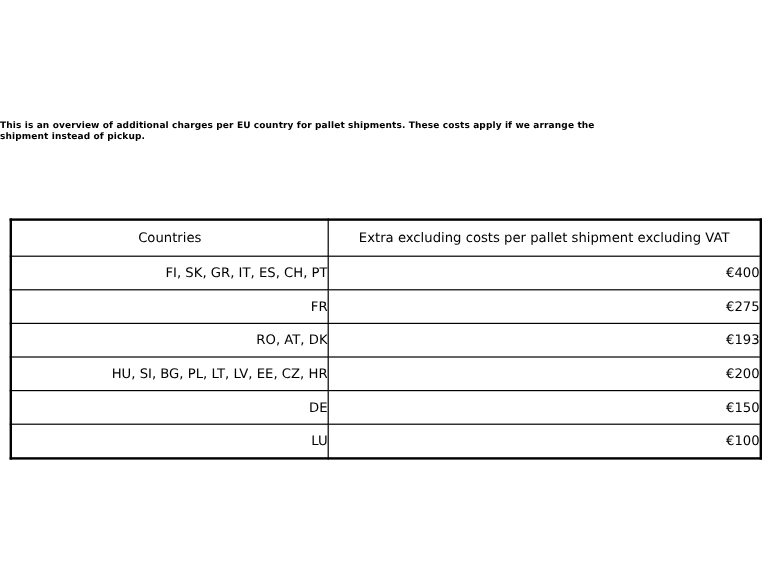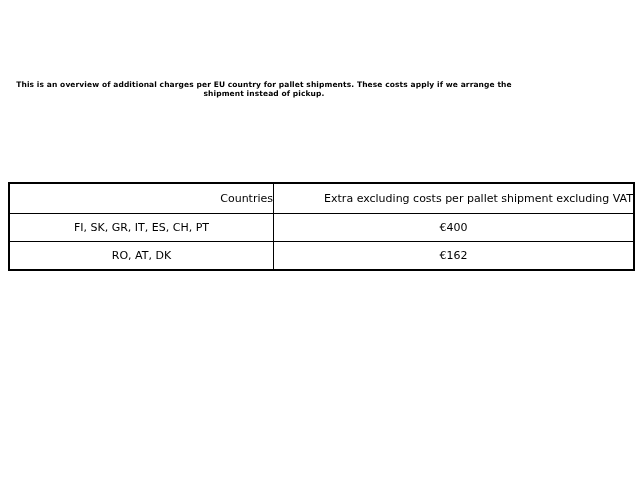--- a/index.html
+++ b/index.html
@@ -11,24 +11,23 @@
     position: relative;
     width: 640px;
     height: 480px;
     background: #ffffff;
     font-family: "DejaVu Sans", "Liberation Sans", sans-serif;
     color: #000000;
     overflow: hidden;
   }
   .note {
     position: absolute;
-    top: 80px;
+    top: 100px;
     left: 0;
     width: 528px;
-    text-align: center;
     font-size: 7.5px;
     font-weight: bold;
     letter-spacing: 0.1px;
     color: #000000;
   }
   .pricing-table {
     position: absolute;
     left: 8px;
     top: 182px;
     width: 622px;
@@ -41,25 +40,25 @@
     font-size: 11px;
     font-weight: normal;
     color: #000000;
     vertical-align: middle;
     white-space: nowrap;
     overflow: hidden;
     padding: 0;
   }
   .pricing-table th {
     height: 29px;
-    text-align: right;
+    text-align: center;
   }
   .pricing-table td {
     height: 27px;
-    text-align: center;
+    text-align: right;
   }
   .col-countries { width: 263px; }
   .col-cost { width: 359px; }
   .cell-countries { padding-left: 25px; }
   .cell-cost { padding-left: 36px; }
 </style>
 </head>
 <body>
 
 <div class="canvas">
@@ -72,19 +71,35 @@
         <th class="col-countries">Countries</th>
         <th class="col-cost">Extra excluding costs per pallet shipment excluding VAT</th>
       </tr>
     </thead>
     <tbody>
       <tr>
         <td class="cell-countries">FI, SK, GR, IT, ES, CH, PT</td>
         <td class="cell-cost">€400</td>
       </tr>
       <tr>
+        <td class="cell-countries">FR</td>
+        <td class="cell-cost">€275</td>
+      </tr>
+      <tr>
         <td class="cell-countries">RO, AT, DK</td>
-        <td class="cell-cost">€162</td>
+        <td class="cell-cost">€193</td>
+      </tr>
+      <tr>
+        <td class="cell-countries">HU, SI, BG, PL, LT, LV, EE, CZ, HR</td>
+        <td class="cell-cost">€200</td>
+      </tr>
+      <tr>
+        <td class="cell-countries">DE</td>
+        <td class="cell-cost">€150</td>
+      </tr>
+      <tr>
+        <td class="cell-countries">LU</td>
+        <td class="cell-cost">€100</td>
       </tr>
     </tbody>
   </table>
 
 </div>
 
 </body></html>

